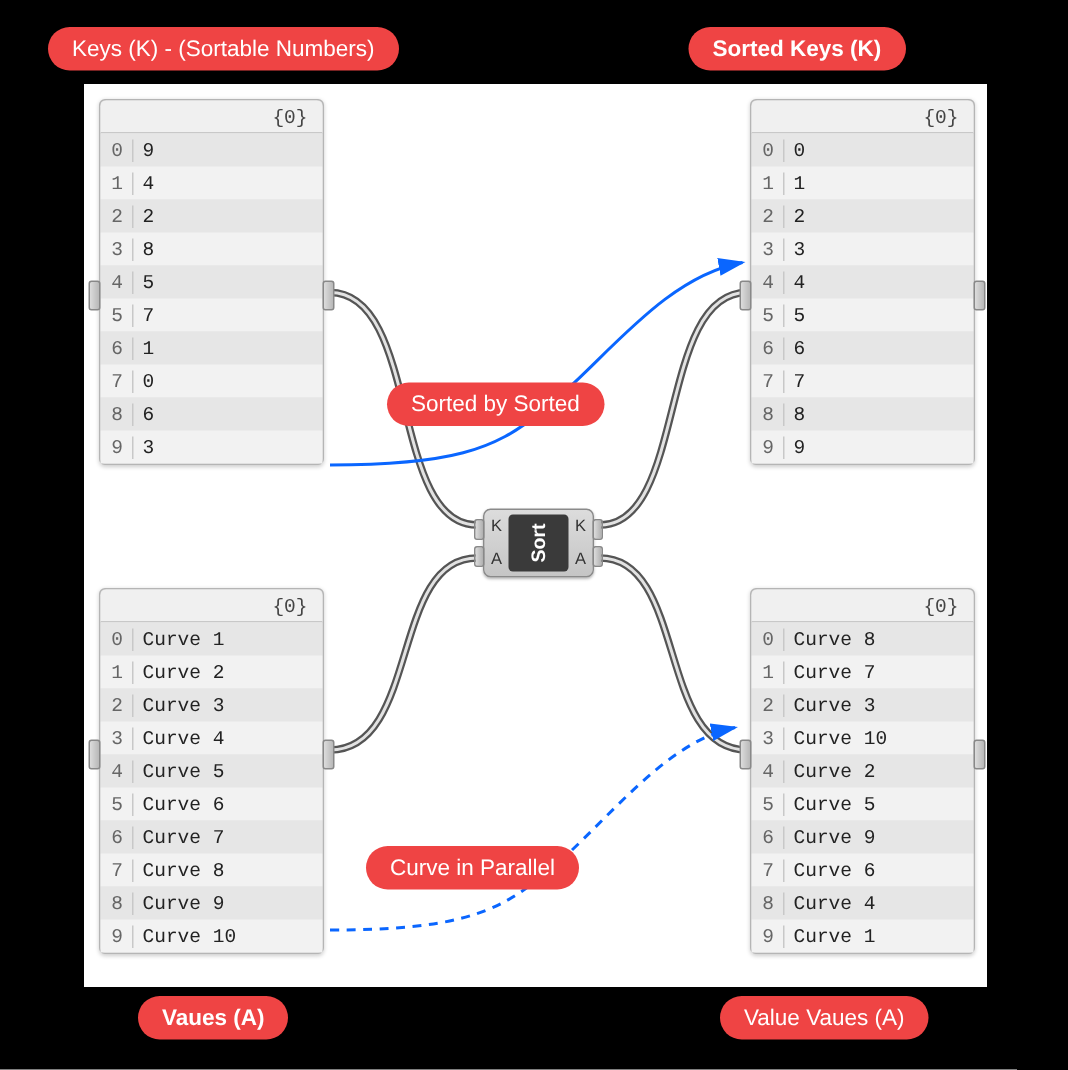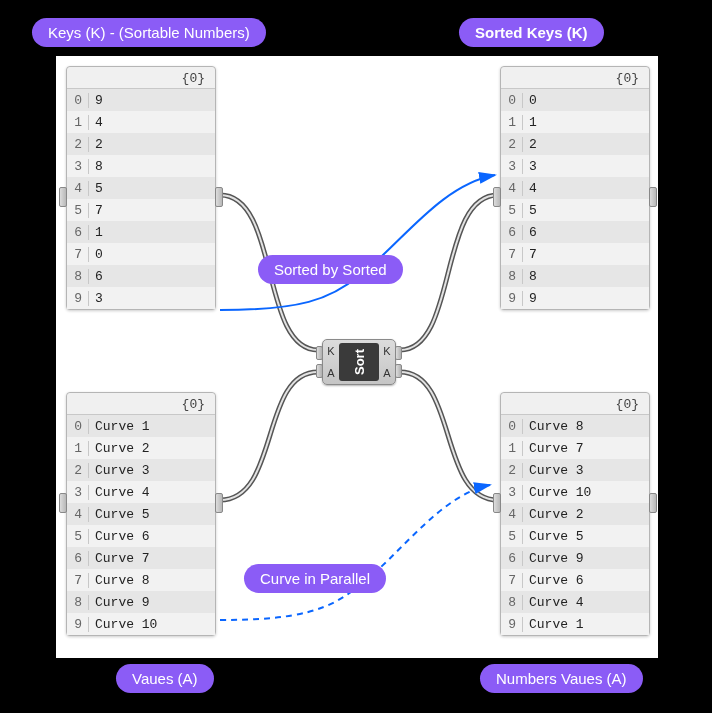--- a/index.html
+++ b/index.html
@@ -16,21 +16,21 @@
   .canvas {
     position: absolute;
     left: 56px;
     top: 56px;
     width: 602px;
     height: 602px;
     background: #fff;
   }
   .label {
     position: absolute;
-    background: #8b5cf6;
+    background: #ef4444;
     color: #fff;
     padding: 6px 16px;
     border-radius: 18px;
     font-size: 15px;
     font-weight: 500;
     white-space: nowrap;
   }
   .panel {
     position: absolute;
     width: 150px;
@@ -160,22 +160,22 @@
     <path d="M400,372 C458,372 438,500 498,500"></path>
   </g>
 
   <path d="M220,310 C300,310 330,300 360,275 C400,245 440,185 495,175" stroke="#0a66ff" stroke-width="2" fill="none" marker-end="url(#arrow)"></path>
 
   <path d="M220,620 C300,620 330,610 360,585 C400,555 440,495 490,485" stroke="#0a66ff" stroke-width="2" fill="none" stroke-dasharray="6 5" marker-end="url(#arrow)"></path>
 </svg>
 
 <div class="label" style="left:32px; top:18px;">Keys (K) - (Sortable Numbers)</div>
 <div class="label" style="left:459px; top:18px;font-weight:bold;">Sorted Keys (K)</div>
-<div class="label" style="left:116px; top:664px;">Vaues (A)</div>
-<div class="label" style="left:480px; top:664px;">Numbers Vaues (A)</div>
+<div class="label" style="left:92px; top:664px;font-weight:bold;">Vaues (A)</div>
+<div class="label" style="left:480px; top:664px;">Value Vaues (A)</div>
 <div class="label" style="left:258px; top:255px;">Sorted by Sorted</div>
 <div class="label" style="left:244px; top:564px;">Curve in Parallel</div>
 
 <div class="panel" id="panel-keys" style="left:66px; top:66px;">
   <div class="nub left" style="top:120px;"></div>
   <div class="nub right" style="top:120px;"></div>
   <div class="panel-header">{0}</div>
   <div class="rows">
       <div class="row">
         <span class="idx">0</span>

